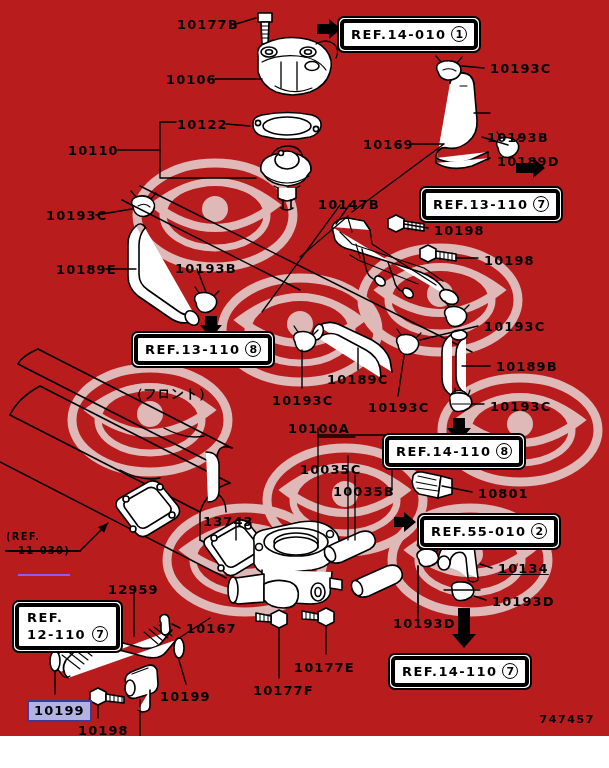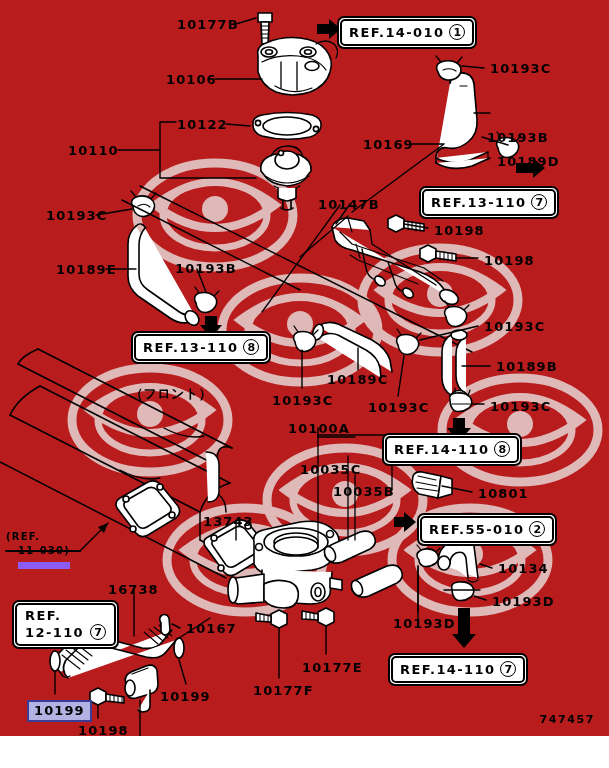--- a/index.html
+++ b/index.html
@@ -26,38 +26,38 @@
   }
   .refbox{
     position:absolute;
     border:2px solid #000;
     border-radius:7px;
     background:#fff;
     padding:0;
     box-shadow:0 0 0 1px #fff inset;
   }
   .refbox .inner{
-    border:2px solid #000000;
+    border:4px solid #000000;
     border-radius:5px;
     margin:1px;
     padding:3px 7px 4px 7px;
     display:flex;align-items:center;justify-content:center;
     font-family:"DejaVu Sans","Liberation Sans",sans-serif;
     font-size:13px;font-weight:bold;letter-spacing:1.4px;
     white-space:nowrap;color:#000;gap:5px;
   }
   .refbox.two .inner{flex-direction:column;align-items:flex-start;gap:1px;padding:3px 8px 4px 8px;}
   .circnum{
     display:inline-flex;align-items:center;justify-content:center;
     width:16px;height:16px;border:1.6px solid #000;border-radius:50%;
     font-size:11px;font-weight:bold;letter-spacing:0;line-height:1;
     box-sizing:border-box;
   }
   .reftext-plain{position:absolute;font-size:10px;font-weight:bold;letter-spacing:1.2px;color:#000;white-space:nowrap;line-height:1.35;}
-  .reftext-plain .ul{border-bottom:7px solid #8b5cf6;padding-bottom:6px;}
+  .reftext-plain .ul{border-bottom:2px solid #8b5cf6;padding-bottom:18px;}
   .diagid{
     position:absolute;right:14px;bottom:10px;
     font-family:"DejaVu Sans","Liberation Sans",sans-serif;
     font-size:11px;font-weight:bold;letter-spacing:1.6px;color:#000;
   }
 </style>
 </head>
 <body>
 
 <div id="root">
@@ -453,29 +453,29 @@
       <div class="lbl" style="left: 496px; top: 360px;">10189B</div>
       <div class="lbl" style="left: 327px; top: 373px;">10189C</div>
       <div class="lbl" style="left: 272px; top: 394px;">10193C</div>
       <div class="lbl" style="left: 368px; top: 401px;">10193C</div>
       <div class="lbl" style="left: 490px; top: 400px;">10193C</div>
       <div class="lbl" style="left: 288px; top: 422px;">10100A</div>
       <div class="lbl" style="left: 300px; top: 463px;">10035C</div>
       <div class="lbl" style="left: 333px; top: 485px;">10035B</div>
       <div class="lbl" style="left: 478px; top: 487px;">10801</div>
       <div class="lbl" style="left: 203px; top: 515px;">13743</div>
-      <div class="lbl" style="left: 498px; top: 562px;">10134</div>
+      <div class="lbl" style="left: 498px; top: 562px; text-decoration: underline;">10134</div>
       <div class="lbl" style="left: 492px; top: 595px;">10193D</div>
       <div class="lbl" style="left: 393px; top: 617px;">10193D</div>
-      <div class="lbl" style="left: 108px; top: 583px;">16738</div>
+      <div class="lbl" style="left: 108px; top: 583px;">12959</div>
       <div class="lbl" style="left: 186px; top: 622px;">10167</div>
       <div class="lbl" style="left: 160px; top: 690px;">10199</div>
       <div class="lbl" style="left: 78px; top: 724px;">10198</div>
       <div class="lbl" style="left: 113px; top: 747px;">10194</div>
-      <div class="lbl" style="left: 302px; top: 661px;">10177E</div>
+      <div class="lbl" style="left: 294px; top: 661px;">10177E</div>
       <div class="lbl" style="left: 253px; top: 684px;">10177F</div>
     </div>
   <div id="refboxes-layer">
       <div class="refbox" style="left: 337px; top: 16px;">
         <div class="inner">
           <span>REF.14-010</span>
           <span class="circnum">1</span>
         </div>
       </div>
       <div class="refbox" style="left: 419px; top: 186px;">

